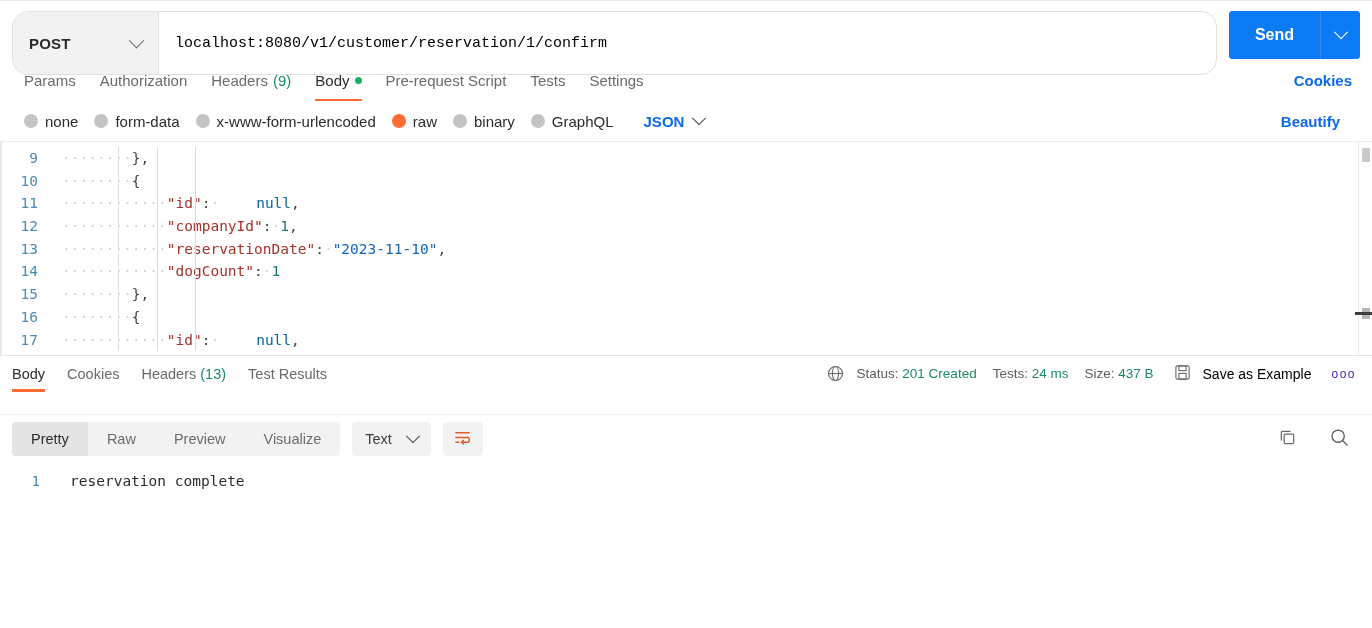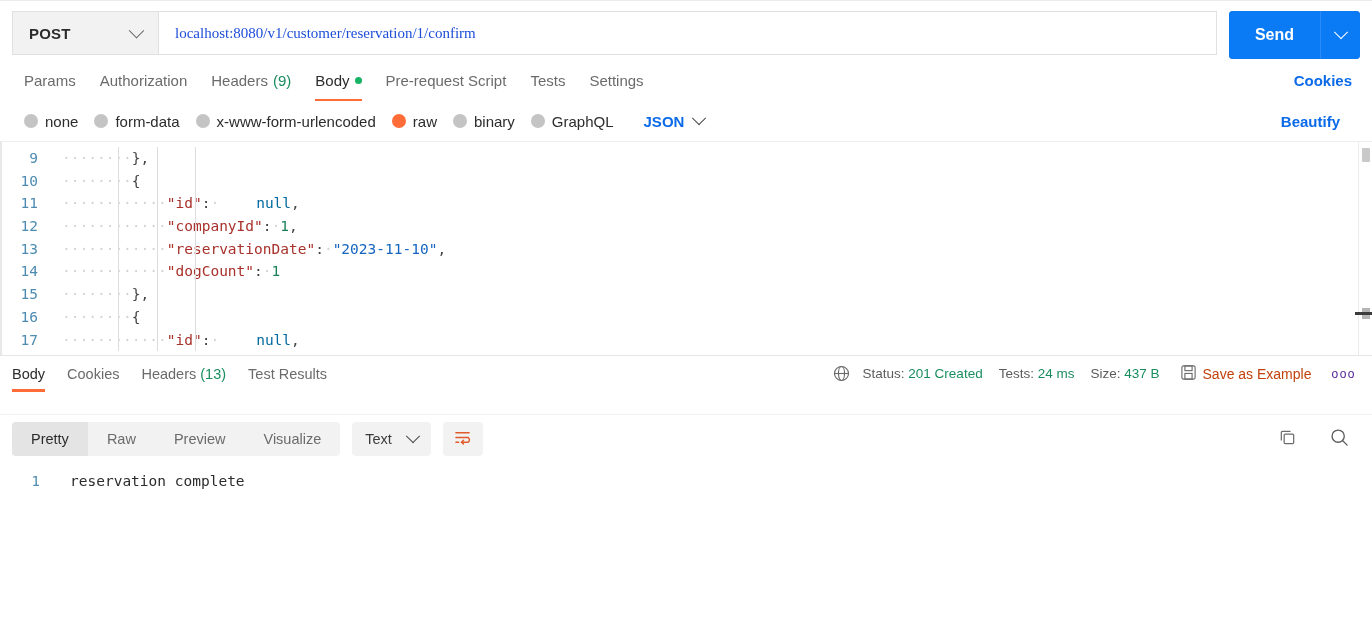--- a/index.html
+++ b/index.html
@@ -15,42 +15,42 @@
   
   .top-divider { height: 1px; background: #ebebeb; }
   .url-row {
     display: flex; align-items: stretch;
     height: 58px;
     padding: 10px 12px 0 12px;
     gap: 0;
   }
   .method-url {
     display: flex; flex: 1; align-items: stretch;
-    border: 1px solid #e1e1e1; border-radius: 0;
+    border: 1px solid #e1e1e1; border-radius: 16px;
     overflow: hidden; background: #fff;
-    height: 44px;
+    height: 64px;
   }
   .method-box {
     display: flex; align-items: center; justify-content: space-between;
     width: 146px; padding: 0 16px;
     background: #f2f2f2;
     border-right: 1px solid #e1e1e1;
     cursor: pointer;
   }
   .method-label { font-size: 15px; font-weight: 700; color: #2c2c2c; letter-spacing: .2px; }
   .chev {
     width: 11px; height: 11px;
     border-right: 1.6px solid #6b6b6b;
     border-bottom: 1.6px solid #6b6b6b;
     transform: rotate(45deg) translate(-2px,-2px);
   }
   .url-input {
     flex: 1; border: none; outline: none;
-    padding: 0 16px; font-size: 15px; color: #1d4ed8;
-    font-family: Liberation Serif, serif;
+    padding: 0 16px; font-size: 15px; color: #000000;
+    font-family: Liberation Mono, monospace;
     background: transparent;
   }
   .send-group {
     display: flex; align-items: stretch;
     margin-left: 12px; height: 48px;
     border-radius: 4px; overflow: hidden;
     background: #0b7bf5;
   }
   .send-btn {
     display: flex; align-items: center; justify-content: center;
@@ -202,22 +202,22 @@
   .meta {
     display: flex; align-items: flex-end; gap: 16px;
     font-size: 13.5px; color: #5c5c5c;
   }
   .meta .val { color: #1a8d5f; }
   .icon-btn {
     display: flex; align-items: center; justify-content: center;
     cursor: pointer;
   }
   .save-ex {
-    display: flex; align-items: center; gap: 6px;
-    font-size: 14px; color: #c2410c; cursor: pointer;
+    display: flex; align-items: center; gap: 12px;
+    font-size: 14px; color: #000000; cursor: pointer;
   }
   .dots3 {
     letter-spacing: 1.5px; color: #4c1d95; font-size: 12px;
     cursor: pointer; padding: 0 4px;
   }
 
   
   .view-bar {
     display: flex; align-items: center;
     height: 48px; padding: 0 12px; gap: 8px;

